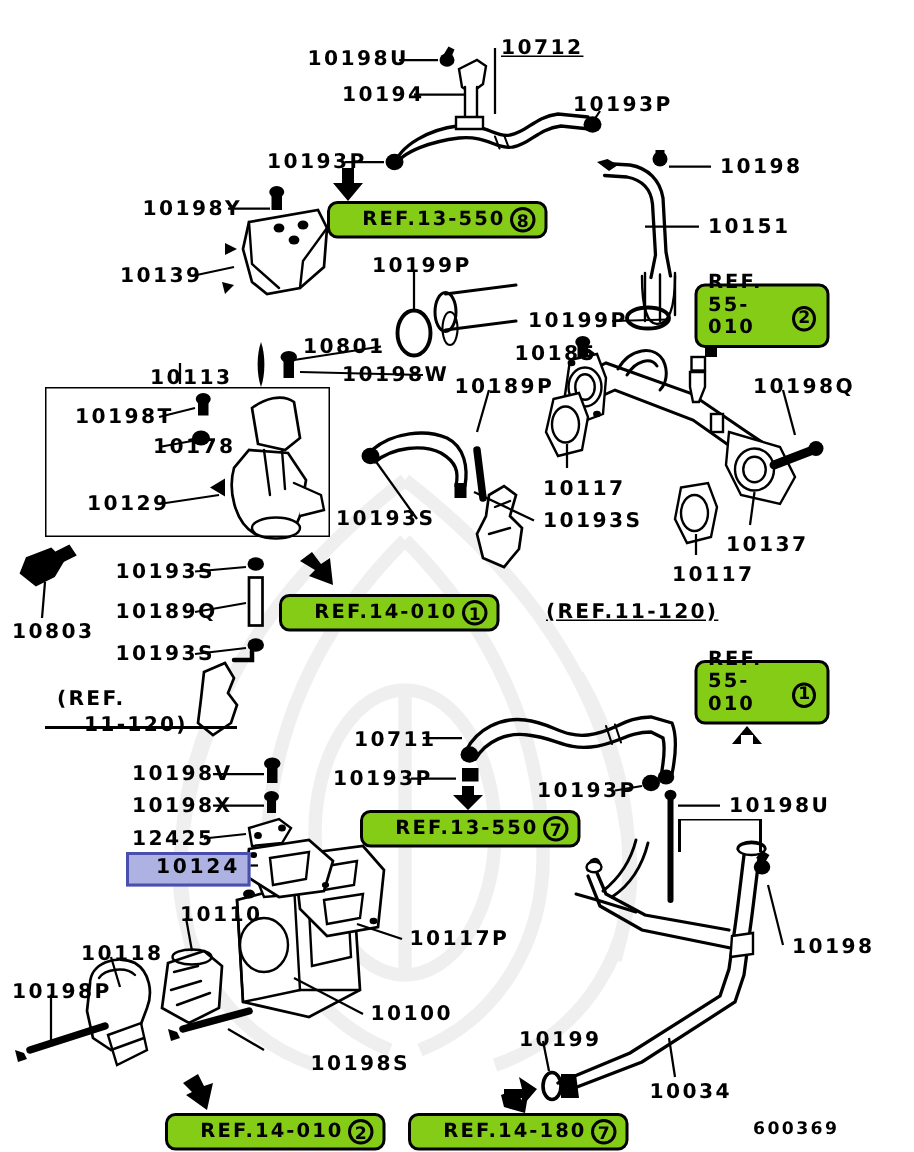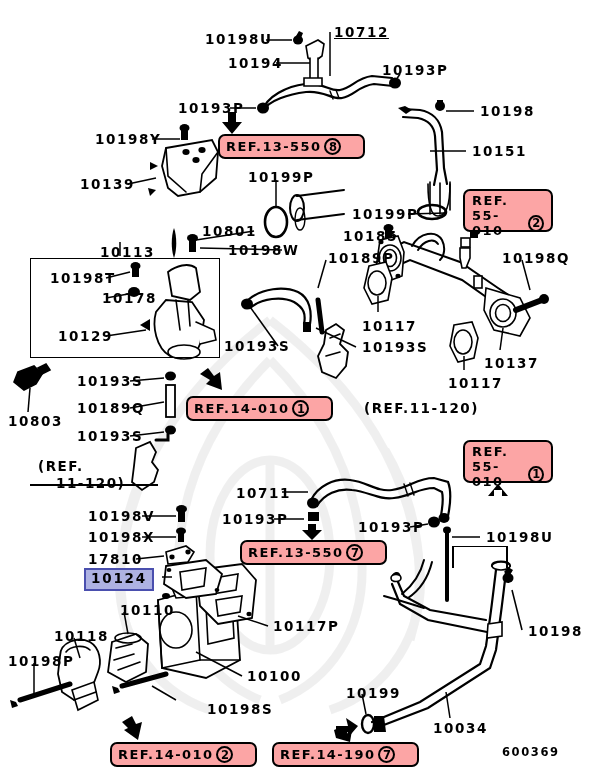--- a/index.html
+++ b/index.html
@@ -11,26 +11,26 @@
   
   #watermark{position:absolute;left:60px;top:300px;width:420px;height:430px;
              opacity:.085;pointer-events:none;}
 
   
   .lbl{position:absolute;font-family:"DejaVu Sans","Liberation Sans",sans-serif;
        font-size:13.5px;font-weight:700;color:#000;white-space:nowrap;
        letter-spacing:1.6px;line-height:1;}
 
   
-  .lbl.hl{background:#aeb2e2;border:2px solid #8b5cf6;padding:2px 5px 3px 5px;
+  .lbl.hl{background:#aeb2e2;border:2px solid #8b5cf6;padding:2px 5px 3px 18px;
           letter-spacing:1.8px;}
 
   
   .refbox{position:absolute;border:2px solid #000;border-radius:7px;
-          background:#fca5a5;display:flex;align-items:center;justify-content:flex-start;
+          background:#84cc16;display:flex;align-items:center;justify-content:flex-end;
           font-size:13px;font-weight:700;letter-spacing:1.4px;padding:2px 6px;
           box-sizing:border-box;}
   .refbox.two-line{flex-direction:column;align-items:flex-start;line-height:1.15;
                    padding:3px 7px;}
   .refnum{display:inline-flex;align-items:center;justify-content:center;
           width:17px;height:17px;border:2px solid #000;border-radius:50%;
           font-size:11.5px;font-weight:700;letter-spacing:0;margin-left:3px;
           box-sizing:border-box;}
   .refrow{display:flex;align-items:center;}
 
@@ -375,40 +375,40 @@
       <div class="lbl" style="left: 95px; top: 133px;">10198Y</div>
       <div class="lbl" style="left: 472px; top: 145px;">10151</div>
       <div class="lbl" style="left: 80px; top: 178px;">10139</div>
       <div class="lbl" style="left: 248px; top: 171px;">10199P</div>
       <div class="lbl" style="left: 352px; top: 208px;">10199P</div>
       <div class="lbl" style="left: 202px; top: 225px;">10801</div>
       <div class="lbl" style="left: 100px; top: 234px; margin-top: 12px;">10113</div>
       <div class="lbl" style="left: 343px; top: 230px;">10185</div>
       <div class="lbl" style="left: 228px; top: 244px;">10198W</div>
       <div class="lbl" style="left: 502px; top: 252px;">10198Q</div>
-      <div class="lbl" style="left: 303px; top: 252px; margin-left: 25px;">10189P</div>
+      <div class="lbl" style="left: 303px; top: 252px;">10189P</div>
       <div class="lbl" style="left: 50px; top: 272px;">10198T</div>
       <div class="lbl" style="left: 58px; top: 292px; margin-left: 44px;">10178</div>
       <div class="lbl" style="left: 58px; top: 330px;">10129</div>
       <div class="lbl" style="left: 362px; top: 320px;">10117</div>
       <div class="lbl" style="left: 224px; top: 340px;">10193S</div>
       <div class="lbl" style="left: 362px; top: 341px;">10193S</div>
       <div class="lbl" style="left: 484px; top: 357px;">10137</div>
       <div class="lbl" style="left: 448px; top: 377px;">10117</div>
       <div class="lbl" style="left: 77px; top: 375px;">10193S</div>
       <div class="lbl" style="left: 77px; top: 402px;">10189Q</div>
       <div class="lbl" style="left: 8px; top: 415px;">10803</div>
       <div class="lbl" style="left: 77px; top: 430px;">10193S</div>
       <div class="lbl" style="left: 236px; top: 487px;">10711</div>
       <div class="lbl" style="left: 88px; top: 510px;">10198V</div>
       <div class="lbl" style="left: 222px; top: 513px;">10193P</div>
       <div class="lbl" style="left: 358px; top: 521px;">10193P</div>
       <div class="lbl" style="left: 486px; top: 531px;">10198U</div>
       <div class="lbl" style="left: 88px; top: 531px;">10198X</div>
-      <div class="lbl" style="left: 88px; top: 553px;">17810</div>
+      <div class="lbl" style="left: 88px; top: 553px;">12425</div>
       <div class="lbl" style="left: 528px; top: 625px;">10198</div>
       <div class="lbl" style="left: 120px; top: 604px; text-align: right;">10110</div>
       <div class="lbl" style="left: 273px; top: 620px;">10117P</div>
       <div class="lbl" style="left: 54px; top: 630px;">10118</div>
       <div class="lbl" style="left: 8px; top: 655px;">10198P</div>
       <div class="lbl" style="left: 247px; top: 670px;">10100</div>
       <div class="lbl" style="left: 346px; top: 687px;">10199</div>
       <div class="lbl" style="left: 179px; top: 703px; margin-left: 28px;">10198S</div>
       <div class="lbl" style="left: 433px; top: 722px;">10034</div>
     </div>
@@ -440,27 +440,27 @@
       </div>
       <div class="refbox" style="left: 240px; top: 540px; width: 147px; height: 25px;">
         <span>REF.13-550</span>
         <span class="refnum">7</span>
       </div>
       <div class="refbox" style="left: 110px; top: 742px; width: 147px; height: 25px;">
         <span>REF.14-010</span>
         <span class="refnum">2</span>
       </div>
       <div class="refbox" style="left: 272px; top: 742px; width: 147px; height: 25px;">
-        <span>REF.14-190</span>
+        <span>REF.14-180</span>
         <span class="refnum">7</span>
       </div>
     </div>
 
   <div id="plainrefs">
-      <div class="plainref" style="left: 364px; top: 400px;">
+      <div class="plainref" style="left: 364px; top: 400px; text-decoration: underline;">
         <div>(REF.11-120)</div>
       </div>
       <div class="plainref" style="left: 38px; top: 458px;">
         <div>(REF.</div>
         <div style="margin-left: 18px;">11-120)</div>
       </div>
     </div>
 
   <div id="code" style="left: 502px; top: 745px;">600369</div>
 </div>

